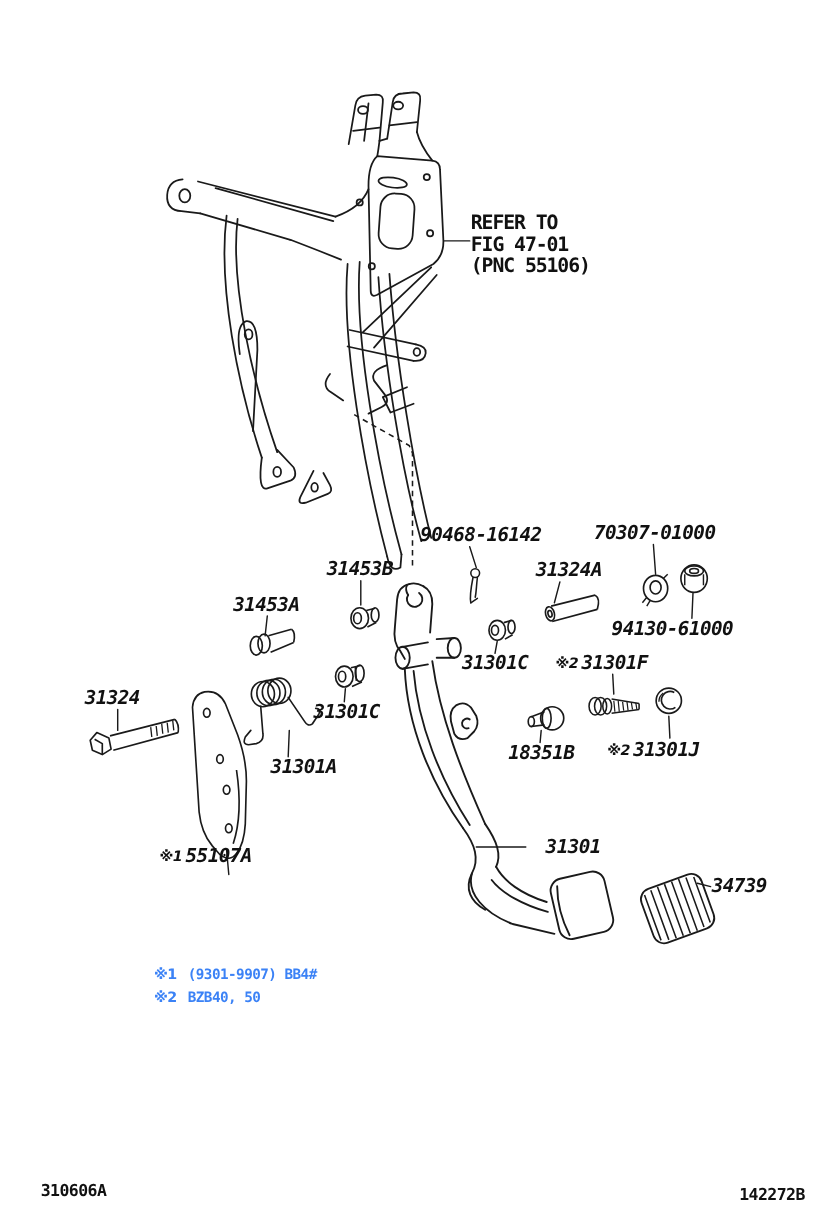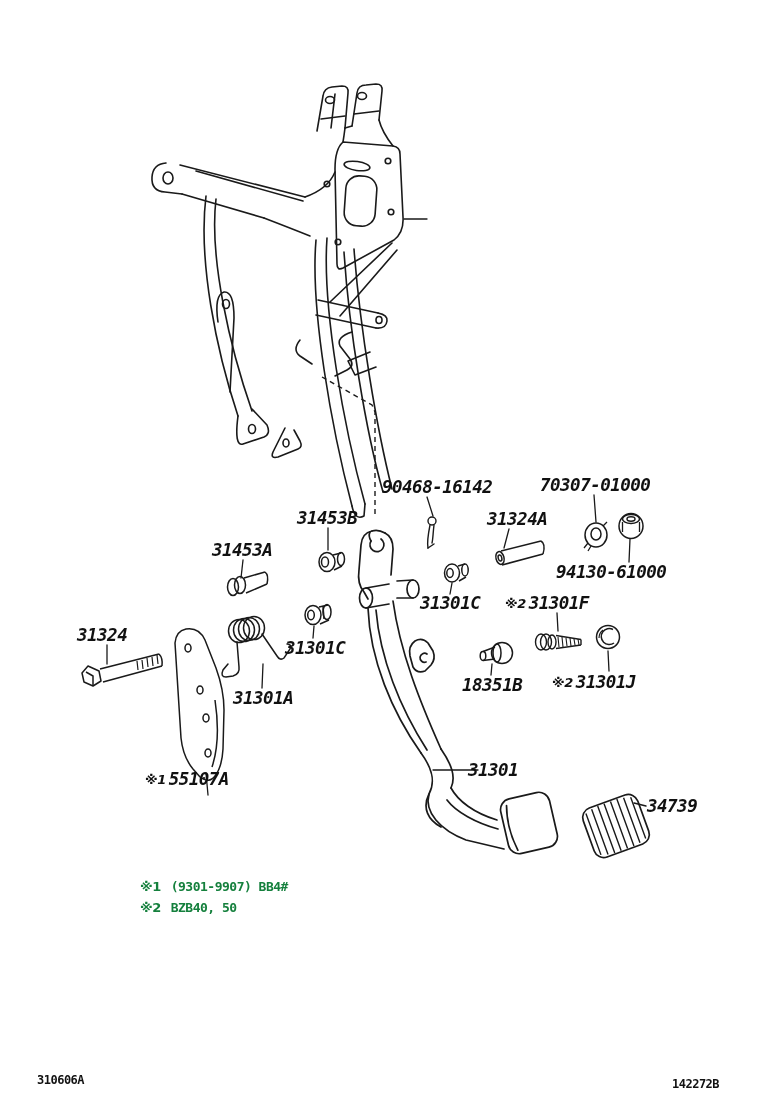--- a/index.html
+++ b/index.html
@@ -14,26 +14,26 @@
   }
   .plabel .mark{
     font-size:13px;font-family:"DejaVu Sans",sans-serif;
     vertical-align:1.5px;margin-right:3px;font-weight:700;
   }
   .refer{
     position:absolute;left:428px;top:193px;font-weight:700;font-size:18px;
     color:#111;line-height:19.5px;letter-spacing:-1px;white-space:nowrap;
   }
   .footnote{
-    position:absolute;font-size:13px;font-weight:700;color:#15803d;
+    position:absolute;font-size:13px;font-weight:700;color:#3b82f6;
     letter-spacing:-0.5px;white-space:nowrap;line-height:1;
   }
   .footnote .mark{font-family:"DejaVu Sans",sans-serif;font-size:13px;margin-right:10px;}
   .footerid{
-    position:absolute;font-size:12px;font-weight:700;color:#111;
+    position:absolute;font-size:15px;font-weight:700;color:#111;
     letter-spacing:-0.5px;white-space:nowrap;
   }
 </style>
 </head>
 <body>
 
 <div class="canvas">
 
   <svg class="art" width="760" height="1112" viewBox="0 0 760 1112">
 
@@ -239,43 +239,48 @@
       <path d="M107,645 L107,664"></path>
       <path d="M263,664 L262,688"></path>
       <path d="M492,664 L491,675"></path>
       <path d="M608,651 L609,671"></path>
       <path d="M433,770 L478,770"></path>
       <path d="M206,773 L208,795"></path>
       <path d="M634,803 L646,806"></path>
     </g>
   </svg>
 
+  <div class="refer">
+    <div>REFER TO</div>
+    <div>FIG 47-01</div>
+    <div>(PNC 55106)</div>
+  </div>
 
   <div class="plabel" style="left:382px;top:479px">90468-16142</div>
   <div class="plabel" style="left:540px;top:477px">70307-01000</div>
   <div class="plabel" style="left:297px;top:510px">31453B</div>
   <div class="plabel" style="left:487px;top:511px">31324A</div>
   <div class="plabel" style="left:556px;top:564px">94130-61000</div>
   <div class="plabel" style="left:212px;top:542px">31453A</div>
   <div class="plabel" style="left:420px;top:595px">31301C</div>
 
   <div class="plabel" style="left:505px;top:595px">
     <span class="mark">※2</span><span>31301F</span>
   </div>
 
   <div class="plabel" style="left:285px;top:640px">31301C</div>
   <div class="plabel" style="left:77px;top:627px">31324</div>
-  <div class="plabel" style="left:233px;top:690px">31301A</div>
+  <div class="plabel" style="left:246px;top:690px">31301A</div>
   <div class="plabel" style="left:462px;top:677px">18351B</div>
 
   <div class="plabel" style="left:552px;top:674px">
     <span class="mark">※2</span><span>31301J</span>
   </div>
 
-  <div class="plabel" style="left:468px;top:762px">31301</div>
+  <div class="plabel" style="left:496px;top:762px">31301</div>
 
   <div class="plabel" style="left:145px;top:771px">
     <span class="mark">※1</span><span>55107A</span>
   </div>
 
   <div class="plabel" style="left:647px;top:798px">34739</div>
 
   <div class="footnote" style="left:140px;top:880px">
     <span class="mark">※1</span><span>(9301-9907) BB4#</span>
   </div>

